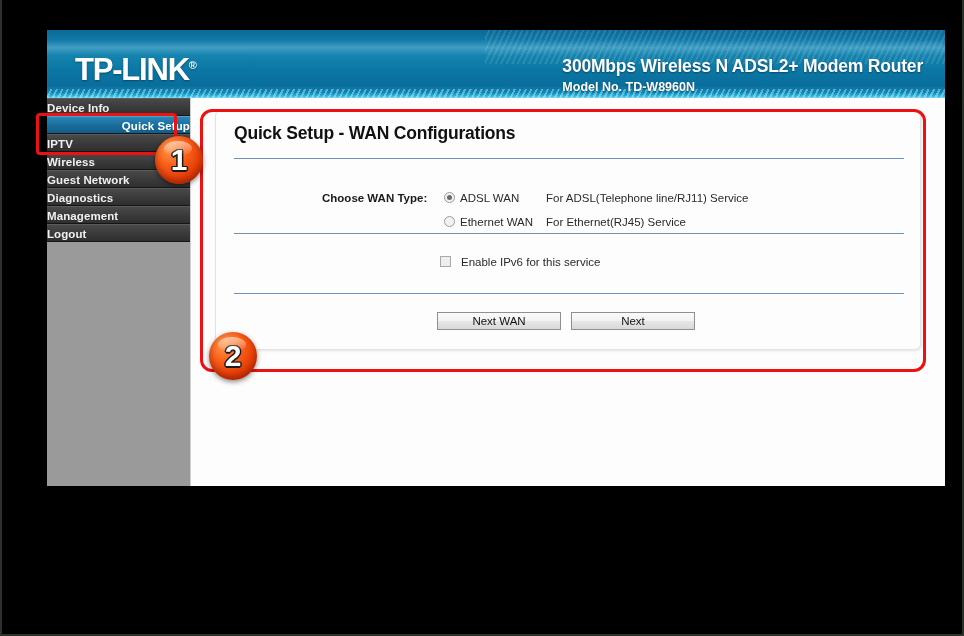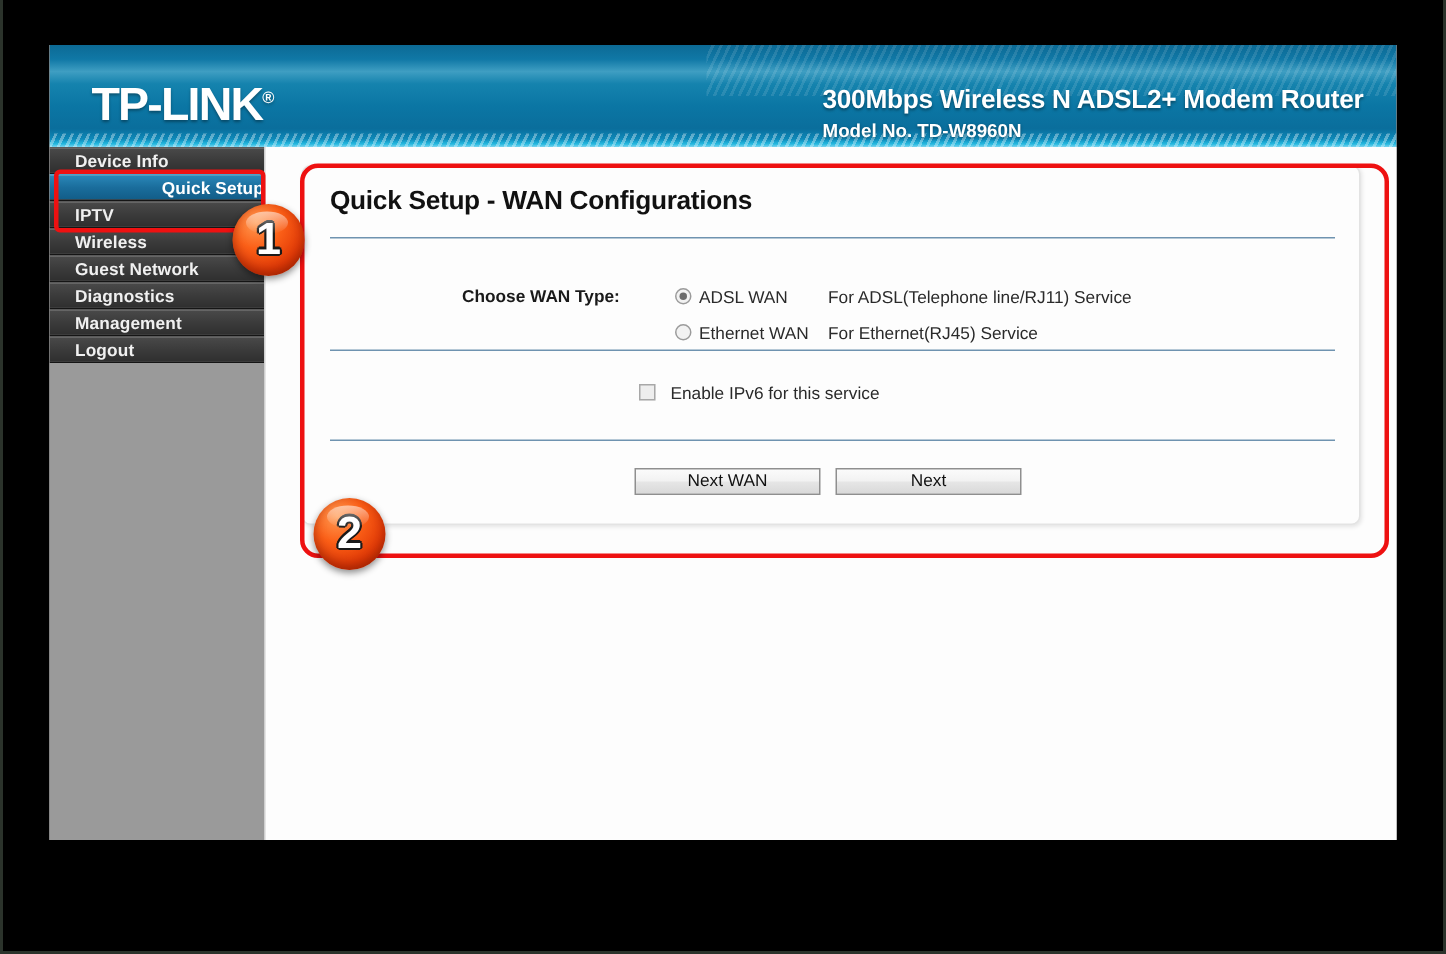--- a/index.html
+++ b/index.html
@@ -23,22 +23,22 @@
   }
   #frame-black {
     position: absolute;
     left: 2px; top: 0px;
     width: 960px; height: 634px;
     background: #000000;
   }
   
   #page {
     position: absolute;
-    left: 33px; top: 30px;
-    width: 898px; height: 530px;
+    left: 47px; top: 30px;
+    width: 898px; height: 456px;
     background: #fdfdfd;
     overflow: hidden;
   }
 
   
   #header {
     position: absolute;
     left: 0; top: 0;
     width: 898px; height: 68px;
     background:
@@ -116,21 +116,20 @@
     position: absolute;
     left: 0; top: 68px;
     width: 143px; height: 505px;
     background: #9a9a9a;
     border-right: 1px solid #cfcfcf;
   }
   .menu-item {
     position: relative;
     height: 18px;
     line-height: 18px;
-    padding-left: 17px;
     color: #f0f0f0;
     font-size: 11.5px;
     font-weight: bold;
     background: linear-gradient(to bottom, #494949 0%, #3b3b3b 50%, #2f2f2f 100%);
     border-bottom: 1px solid #151515;
     border-top: 1px solid #5a5a5a;
     letter-spacing: .1px;
     white-space: nowrap;
     box-sizing: border-box;
   }
@@ -140,21 +139,20 @@
     border-top: 1px solid #49a2cc;
     text-align: right;
   }
 
   
   #content {
     position: absolute;
     left: 144px; top: 68px;
     width: 754px; height: 505px;
     background: #fdfdfd;
-    padding-left: 13px;
   }
   #panel {
     position: absolute;
     left: 24px; top: 12px;
     width: 706px;
     height: 240px;
     background: #fdfdfd;
     border: 1px solid #e3e3e3;
     border-radius: 6px;
     box-shadow: 1px 1px 3px rgba(0,0,0,.10);
@@ -191,21 +189,20 @@
     font-size: 11.5px;
     font-weight: bold;
     color: #1a1a1a;
   }
   .radio-row {
     position: absolute;
     left: 228px;
     font-size: 11.5px;
     color: #2a2a2a;
     white-space: nowrap;
-    margin-left: 20px;
   }
   #radio-row-1 { top: 81px; }
   #radio-row-2 { top: 105px; }
   .radio {
     display: inline-block;
     width: 11px; height: 11px;
     border-radius: 50%;
     border: 1px solid #9b9b9b;
     background: #f2f2f2;
     vertical-align: -1px;

